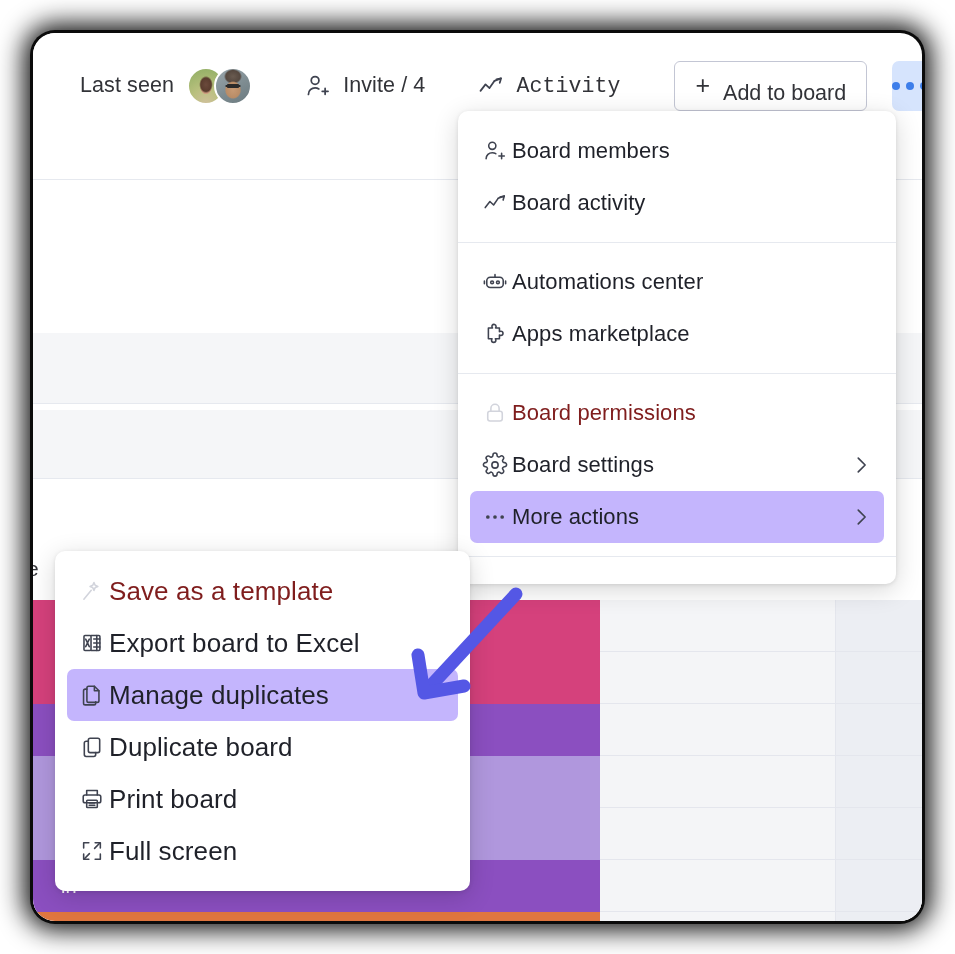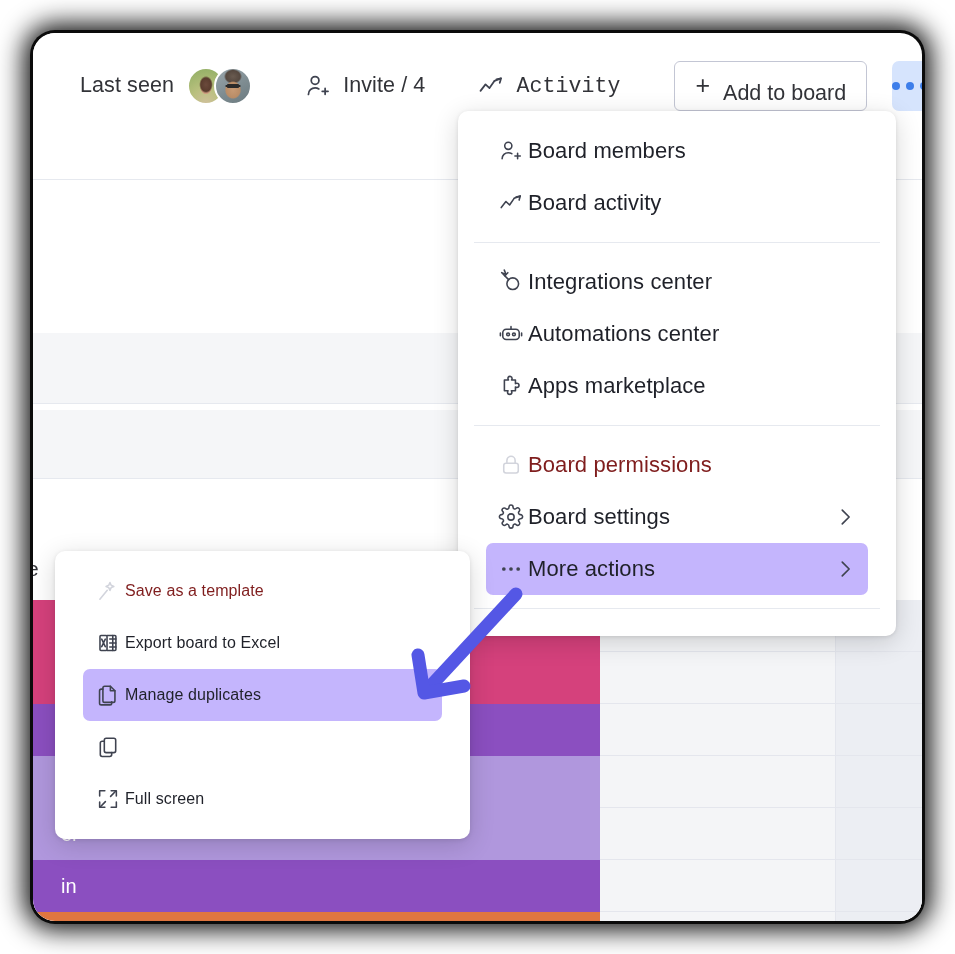--- a/index.html
+++ b/index.html
@@ -119,21 +119,21 @@
   .gc-a { position: absolute; left: 0;   top: 0; width: 236px; height: 52px; background: #f4f5f7; border-right: 1px solid #e4e6ed; border-bottom: 1px solid #e4e6ed; }
   .gc-b { position: absolute; left: 236px; top: 0; width: 86px;  height: 52px; background: #eceef3; border-bottom: 1px solid #e4e6ed; }
   .gc-a .celltext { position:absolute; left:0; top:0; width:236px; height:52px; display:flex; align-items:center; justify-content:center; font-size:20px; color:#676879; }
 
   
   .menu {
     position: absolute;
     background: #ffffff;
     border-radius: 10px;
     box-shadow: 0 6px 26px rgba(0,0,0,0.16), 0 1px 4px rgba(0,0,0,0.10);
-    padding: 14px 16px;
+    padding: 14px 0;
   }
   .menu-sep { height: 1px; background: #e6e9ef; margin: 13px 0; }
   .menu-item {
     display: flex; align-items: center;
     height: 52px; margin: 0 12px; padding: 0 12px;
     border-radius: 7px; cursor: pointer;
   }
   .menu-item .mi-icon {
     width: 30px; min-width: 30px; display: flex;
     align-items: center; justify-content: flex-start;
@@ -141,21 +141,21 @@
   .menu-item .mi-label {
     font-size: 22px; color: #1f2129; white-space: nowrap; letter-spacing: 0.1px;
   }
   .menu-item .mi-arrow { margin-left: auto; display: flex; align-items: center; }
   .menu-item.highlight { background: #c4b5fd; }
   .menu-item.disabled { cursor: default; }
   .menu-item.disabled .mi-label { color: #7f1d1d; }
 
   #main-menu { left: 425px; top: 78px; width: 438px; }
   #sub-menu  { left: 22px;  top: 518px; width: 415px; }
-  #sub-menu .menu-item .mi-label { font-size: 16px; }
+  #sub-menu .menu-item .mi-label { font-size: 26px; }
 
   
   #arrow-annotation { position: absolute; left: 365px; top: 548px; pointer-events: none; }
 </style>
 </head>
 <body>
 
 <div id="app-card">
 
   <div id="board-area">
@@ -302,31 +302,20 @@
             <path d="M20.6 5.5l-1.1 3.8M20.6 5.5l-3.9.9"></path>
             <path d="M15 7.6l5.6-2.1"></path>
           </svg>
         </span>
         <span class="mi-label">Board activity</span>
       </div>
       <div class="menu-sep"></div>
       <div class="menu-item">
         <span class="mi-icon">
           <svg width="26" height="26" viewBox="0 0 24 24" fill="none" stroke="#3f4350" stroke-width="1.45" stroke-linecap="round" stroke-linejoin="round">
-            <circle cx="13.6" cy="13.6" r="5.4"></circle>
-            <path d="M9.8 9.8L4.6 4.6"></path>
-            <path d="M3.4 3.4l4 1.6-1.6-4"></path>
-            <path d="M9.1 3.4L6.3 6.2"></path>
-          </svg>
-        </span>
-        <span class="mi-label">Integrations center</span>
-      </div>
-      <div class="menu-item">
-        <span class="mi-icon">
-          <svg width="26" height="26" viewBox="0 0 24 24" fill="none" stroke="#3f4350" stroke-width="1.45" stroke-linecap="round" stroke-linejoin="round">
             <rect x="4.4" y="7.6" width="15.2" height="9.4" rx="3.2"></rect>
             <circle cx="9.3" cy="12.3" r="1.3"></circle>
             <circle cx="14.7" cy="12.3" r="1.3"></circle>
             <path d="M2.2 11.2v2.4M21.8 11.2v2.4M12 7.6V5.2"></path>
           </svg>
         </span>
         <span class="mi-label">Automations center</span>
       </div>
       <div class="menu-item">
         <span class="mi-icon">
@@ -409,20 +398,32 @@
         </span>
         <span class="mi-label">Manage duplicates</span>
       </div>
       <div class="menu-item">
         <span class="mi-icon">
           <svg width="26" height="26" viewBox="0 0 24 24" fill="none" stroke="#3f4350" stroke-width="1.45" stroke-linecap="round" stroke-linejoin="round">
             <rect x="8.6" y="3.9" width="10.5" height="13.3" rx="1.7"></rect>
             <path d="M15.4 17.2v1.8a1.7 1.7 0 0 1-1.7 1.7H6.6a1.7 1.7 0 0 1-1.7-1.7V8.4a1.7 1.7 0 0 1 1.7-1.7h2"></path>
           </svg>
         </span>
+        <span class="mi-label">Duplicate board</span>
+      </div>
+      <div class="menu-item">
+        <span class="mi-icon">
+          <svg width="26" height="26" viewBox="0 0 24 24" fill="none" stroke="#3f4350" stroke-width="1.45" stroke-linecap="round" stroke-linejoin="round">
+            <path d="M7.1 8.3V4.1h9.8v4.2"></path>
+            <rect x="3.9" y="8.3" width="16.2" height="7.2" rx="1.7"></rect>
+            <rect x="7.1" y="13.1" width="9.8" height="6.8" rx="0.8"></rect>
+            <path d="M9.4 15.6h5.2M9.4 17.8h5.2"></path>
+          </svg>
+        </span>
+        <span class="mi-label">Print board</span>
       </div>
       <div class="menu-item">
         <span class="mi-icon">
           <svg width="26" height="26" viewBox="0 0 24 24" fill="none" stroke="#3f4350" stroke-width="1.45" stroke-linecap="round" stroke-linejoin="round">
             <path d="M4.3 9.2V4.4h4.8"></path>
             <path d="M19.7 9.2V4.4h-4.8"></path>
             <path d="M4.3 14.8v4.8h4.8"></path>
             <path d="M19.7 14.8v4.8h-4.8"></path>
             <path d="M9.6 14.4l-4.6 4.8M14.4 9.6l4.6-4.8"></path>
           </svg>

